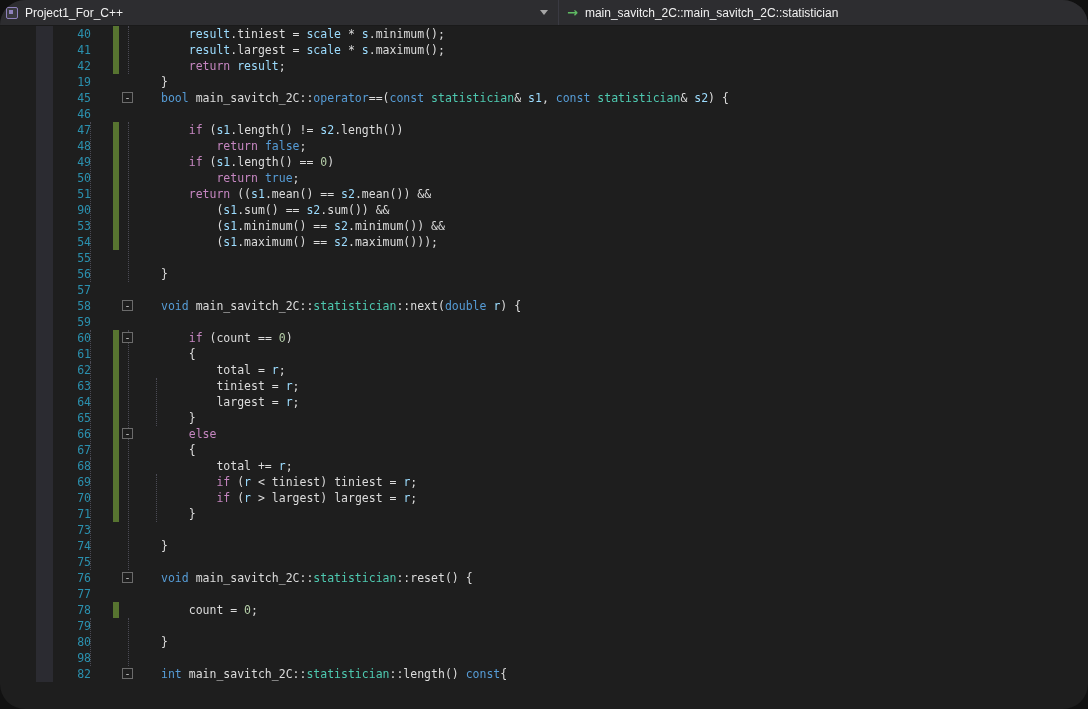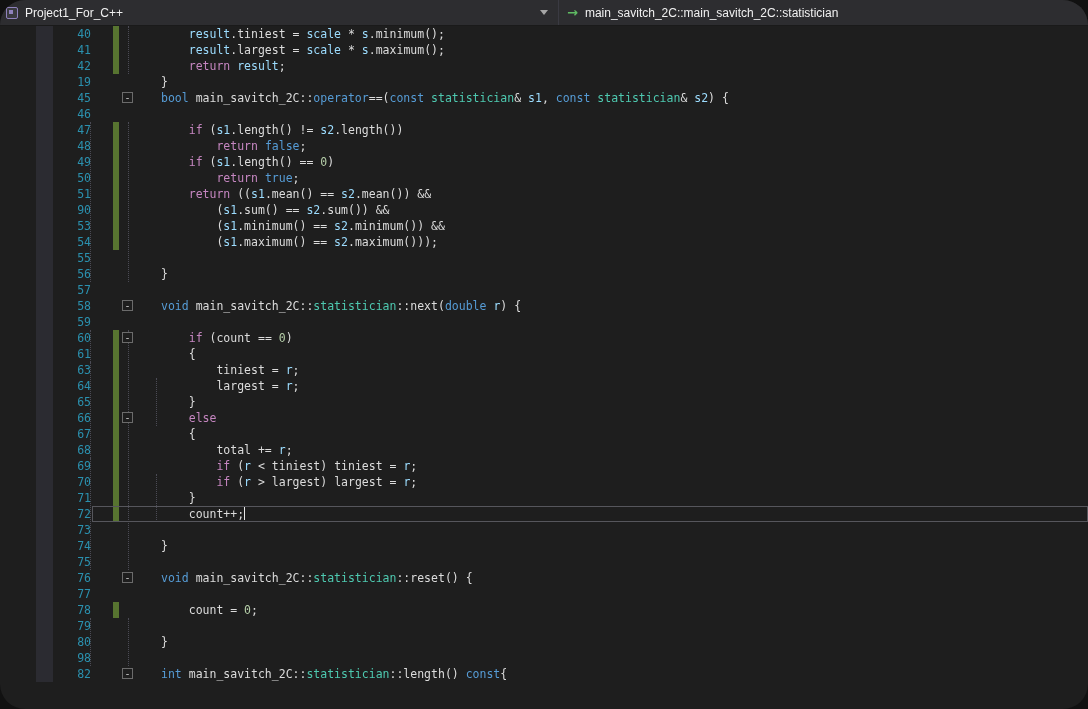--- a/index.html
+++ b/index.html
@@ -259,20 +259,28 @@
         <div class="row">
           <div class="glyph"></div>
           <div class="linenum">61</div>
           <div class="selmargin"></div>
           <div class="chgbar on"></div>
           <div class="outline"></div>
           <div class="code"><span class="tok-p">    {</span></div>
         </div>
         <div class="row">
           <div class="glyph"></div>
+          <div class="linenum">62</div>
+          <div class="selmargin"></div>
+          <div class="chgbar on"></div>
+          <div class="outline"></div>
+          <div class="code"><span class="tok-p">        </span><span class="tok-p">total</span><span class="tok-p"> = </span><span class="tok-v">r</span><span class="tok-p">;</span></div>
+        </div>
+        <div class="row">
+          <div class="glyph"></div>
           <div class="linenum">63</div>
           <div class="selmargin"></div>
           <div class="chgbar on"></div>
           <div class="outline"></div>
           <div class="code"><span class="tok-p">        </span><span class="tok-p">tiniest</span><span class="tok-p"> = </span><span class="tok-v">r</span><span class="tok-p">;</span></div>
         </div>
         <div class="row">
           <div class="glyph"></div>
           <div class="linenum">64</div>
           <div class="selmargin"></div>
@@ -330,29 +338,20 @@
           <div class="outline"></div>
           <div class="code"><span class="tok-p">        </span><span class="tok-c">if</span><span class="tok-p"> (</span><span class="tok-v">r</span><span class="tok-p"> &gt; </span><span class="tok-p">largest</span><span class="tok-p">) </span><span class="tok-p">largest</span><span class="tok-p"> = </span><span class="tok-v">r</span><span class="tok-p">;</span></div>
         </div>
         <div class="row">
           <div class="glyph"></div>
           <div class="linenum">71</div>
           <div class="selmargin"></div>
           <div class="chgbar on"></div>
           <div class="outline"></div>
           <div class="code"><span class="tok-p">    }</span></div>
-        </div>
-        <div class="row">
-          <div class="glyph"></div>
-          <div class="linenum">72</div>
-          <div class="selmargin"></div>
-          <div class="chgbar on"></div>
-          <div class="outline"></div>
-          <div class="code"><span class="tok-p">    </span><span class="tok-p">count</span><span class="tok-p">++;</span><span class="caret"></span></div>
-          <div class="curline"></div>
         </div>
         <div class="row">
           <div class="glyph"></div>
           <div class="linenum">73</div>
           <div class="selmargin"></div>
           <div class="chgbar"></div>
           <div class="outline"></div>
           <div class="code"></div>
         </div>
         <div class="row">

